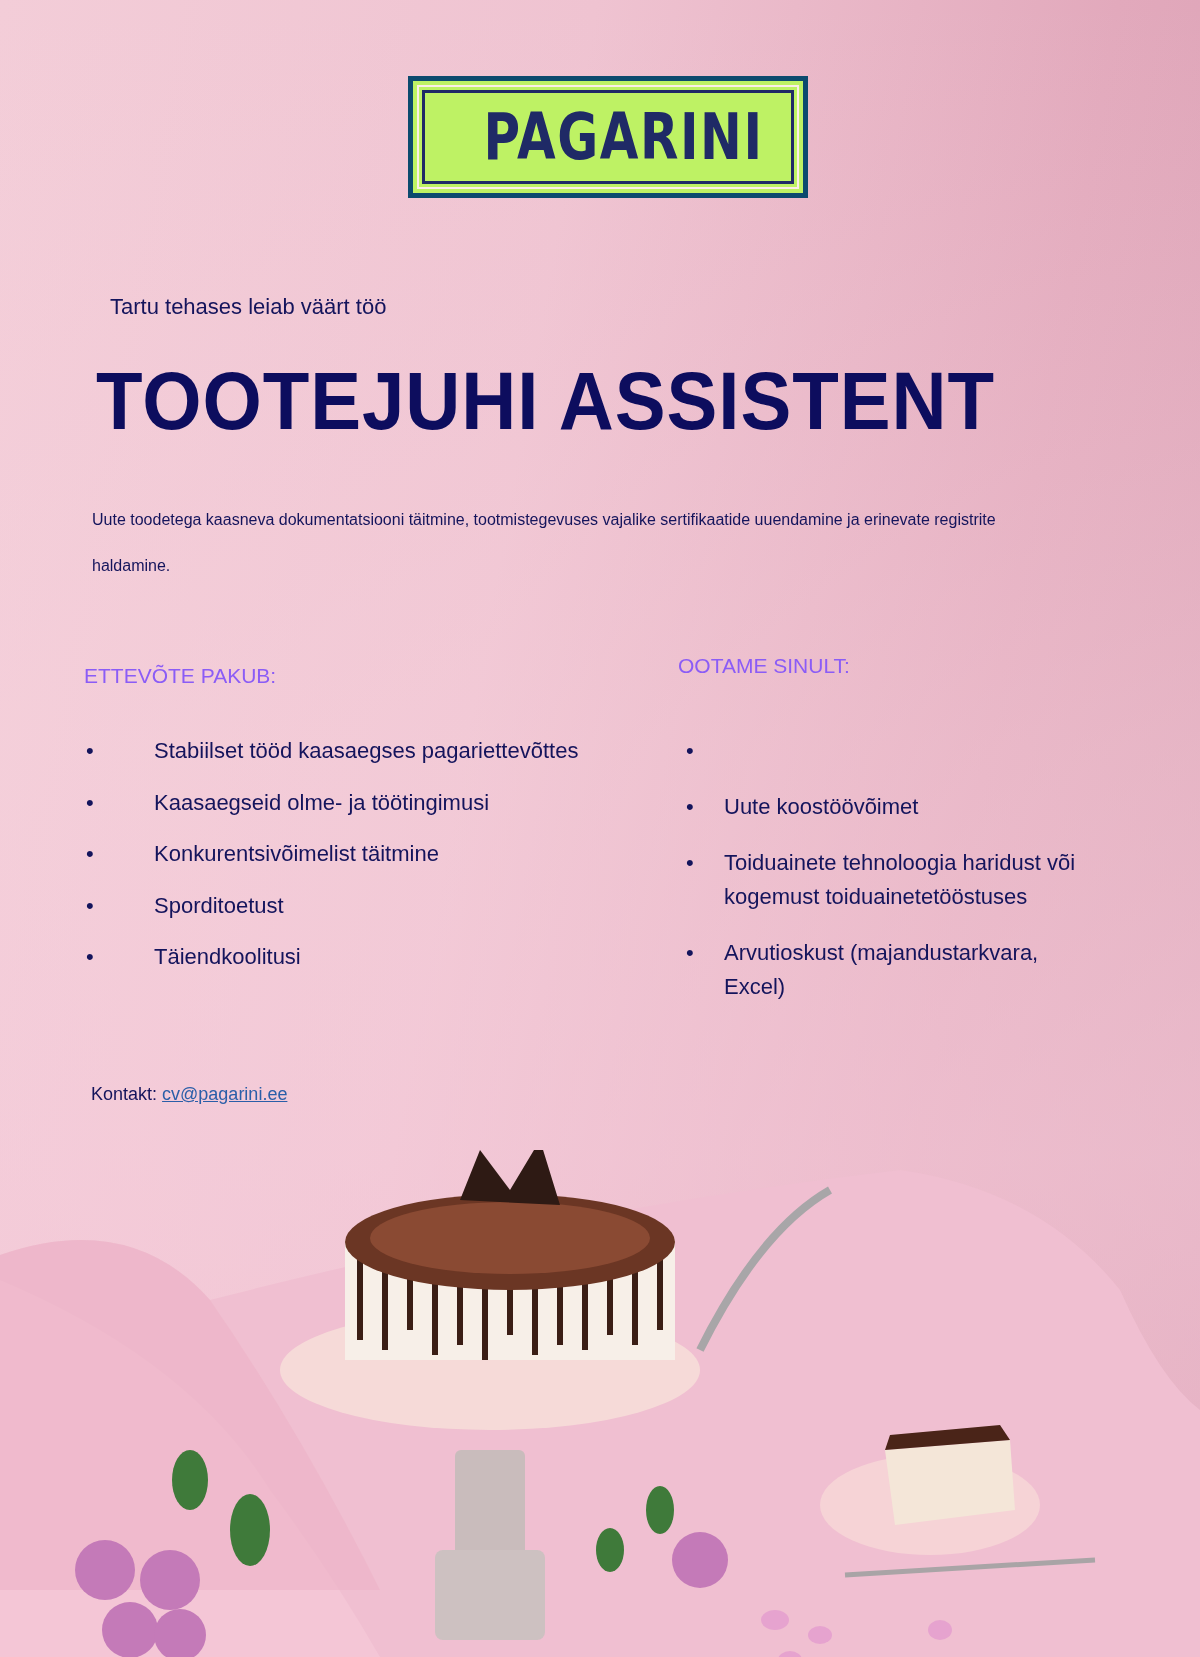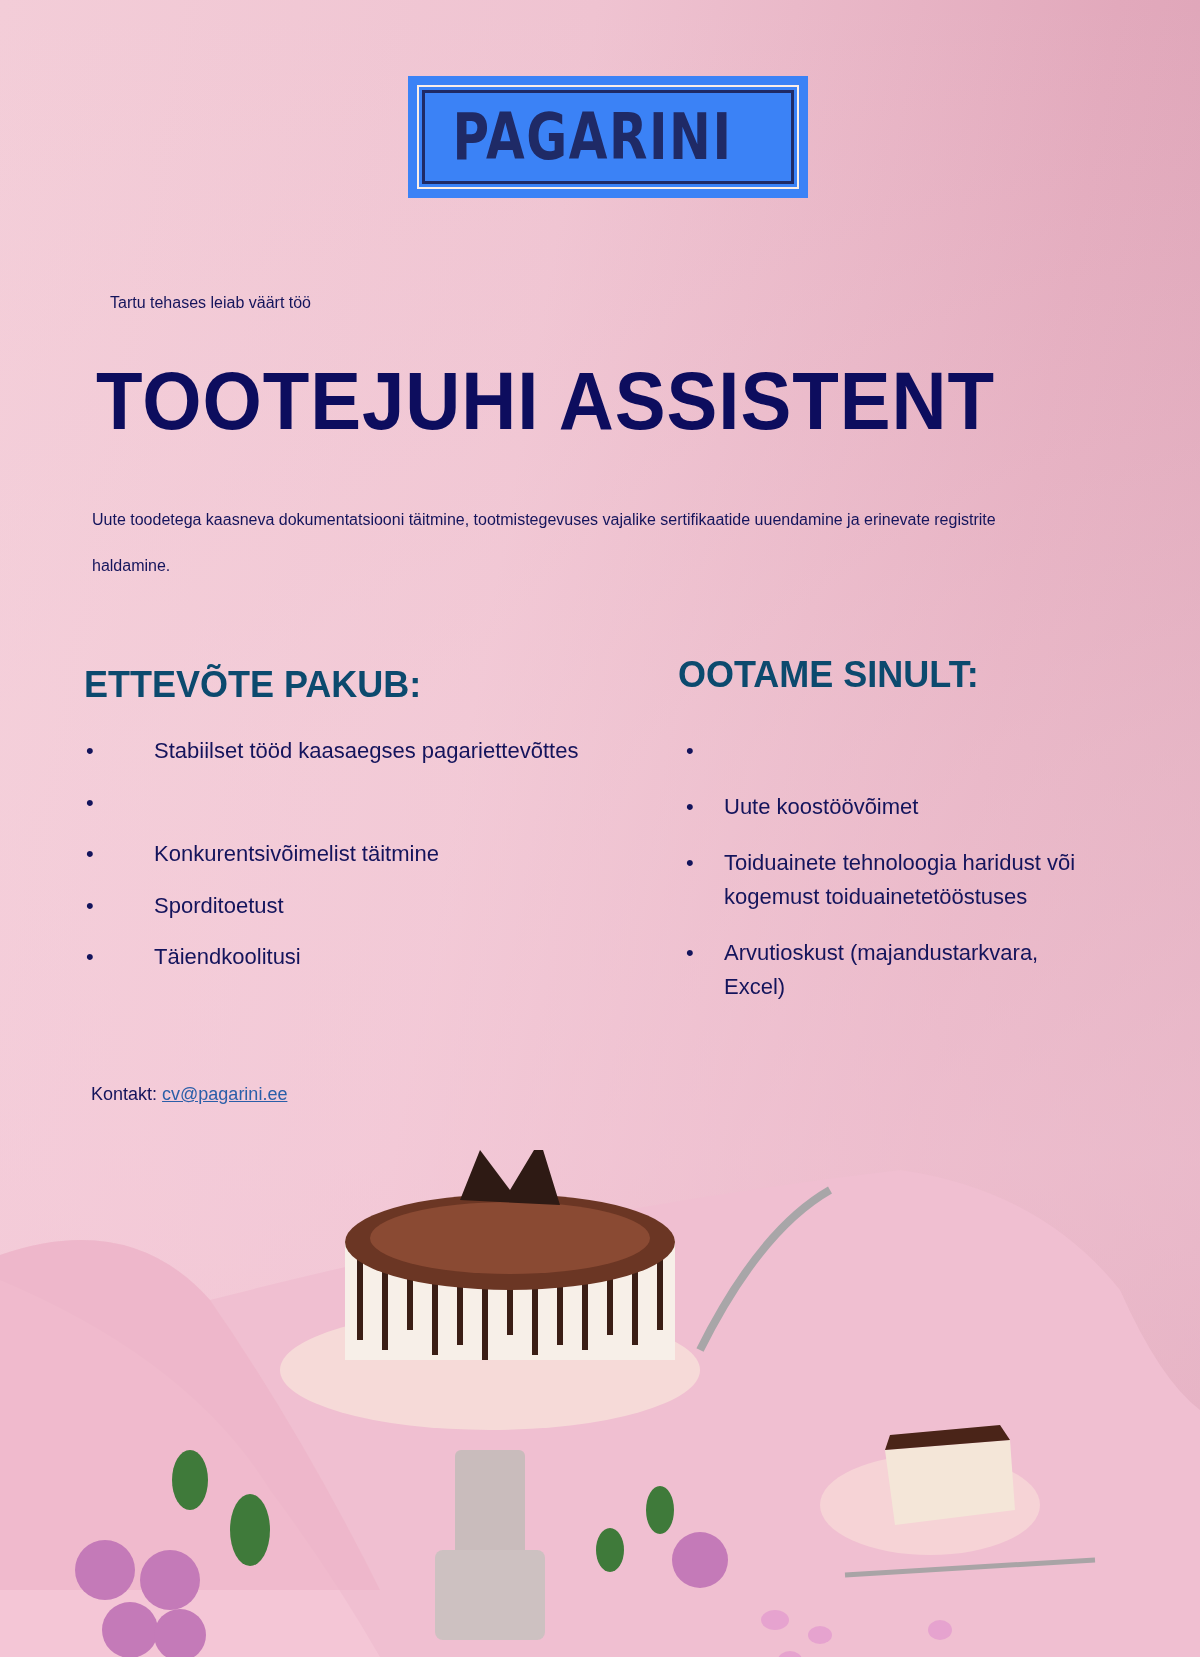--- a/index.html
+++ b/index.html
@@ -10,43 +10,43 @@
     color: #13135a;
     background: linear-gradient(100deg, #f3cdd8 0%, #efc3d1 40%, #e2a9bc 75%, #d99fb3 100%);
   }
   .bg-fade {
     position: absolute; inset: 0;
     background: linear-gradient(180deg, rgba(248,214,224,0) 0%, rgba(248,214,224,0.35) 45%, rgba(246,206,220,0.55) 70%, rgba(244,198,214,0.4) 100%);
     pointer-events: none;
   }
   .logo {
     position: absolute; left: 408px; top: 76px; width: 400px; height: 122px;
-    background: #3b82f6; border: 5px solid #3b82f6;
-    display: flex; align-items: center; justify-content: flex-start;
+    background: #bef264; border: 5px solid #0c4a6e;
+    display: flex; align-items: center; justify-content: flex-end;
   }
   .logo-inner {
     position: absolute; inset: 4px; border: 2px solid #fbeee8; outline: 3px solid #1f2a66; outline-offset: -8px;
   }
   .logo-text {
     position: relative;
     font-family: "DejaVu Sans", sans-serif; font-weight: bold;
     font-size: 64px; letter-spacing: 2px; color: #1f2a66;
     transform: scaleX(0.78);
   }
-  .tagline { position: absolute; left: 110px; top: 294px; font-size: 16px; color: #14145c; }
+  .tagline { position: absolute; left: 110px; top: 294px; font-size: 22px; color: #14145c; }
   .title {
     position: absolute; left: 96px; top: 354px;
     font-size: 82px; font-weight: bold; color: #0d0d5e; letter-spacing: 1px;
     transform: scaleX(0.93); transform-origin: left;
   }
   .desc {
     position: absolute; left: 92px; top: 497px; width: 960px;
     font-size: 16px; line-height: 46px; color: #14145c;
   }
-  .col-heading { position: absolute; font-size: 36px; font-weight: bold; color: #0c4a6e; }
+  .col-heading { position: absolute; font-size: 21px; font-weight: normal; color: #8b5cf6; }
   .h-left { left: 84px; top: 664px; }
   .h-right { left: 678px; top: 654px; }
   .list { position: absolute; list-style: none; font-size: 22px; color: #14145c; }
   .list-left { left: 86px; top: 738px; }
   .list-left li { height: 51.5px; display: flex; align-items: flex-start; }
   .list-left .bullet { width: 68px; font-size: 22px; }
   .list-right { left: 686px; top: 734px; width: 470px; }
   .list-right li { display: flex; align-items: flex-start; margin-bottom: 22px; line-height: 34px; }
   .list-right .bullet { width: 38px; font-size: 22px; }
   .contact { position: absolute; left: 91px; top: 1076px; font-size: 18px; color: #14145c; line-height: 36px; }
@@ -71,20 +71,21 @@
 <p class="desc">Uute toodetega kaasneva dokumentatsiooni täitmine, tootmistegevuses vajalike sertifikaatide uuendamine ja erinevate registrite haldamine.</p>
 
 <h2 class="col-heading h-left">ETTEVÕTE PAKUB:</h2>
 <ul class="list list-left">
   <li>
       <span class="bullet">•</span>
       <span>Stabiilset tööd kaasaegses pagariettevõttes</span>
     </li>
   <li>
       <span class="bullet">•</span>
+      <span>Kaasaegseid olme- ja töötingimusi</span>
     </li>
   <li>
       <span class="bullet">•</span>
       <span>Konkurentsivõimelist täitmine</span>
     </li>
   <li>
       <span class="bullet">•</span>
       <span>Sporditoetust</span>
     </li>
   <li>

